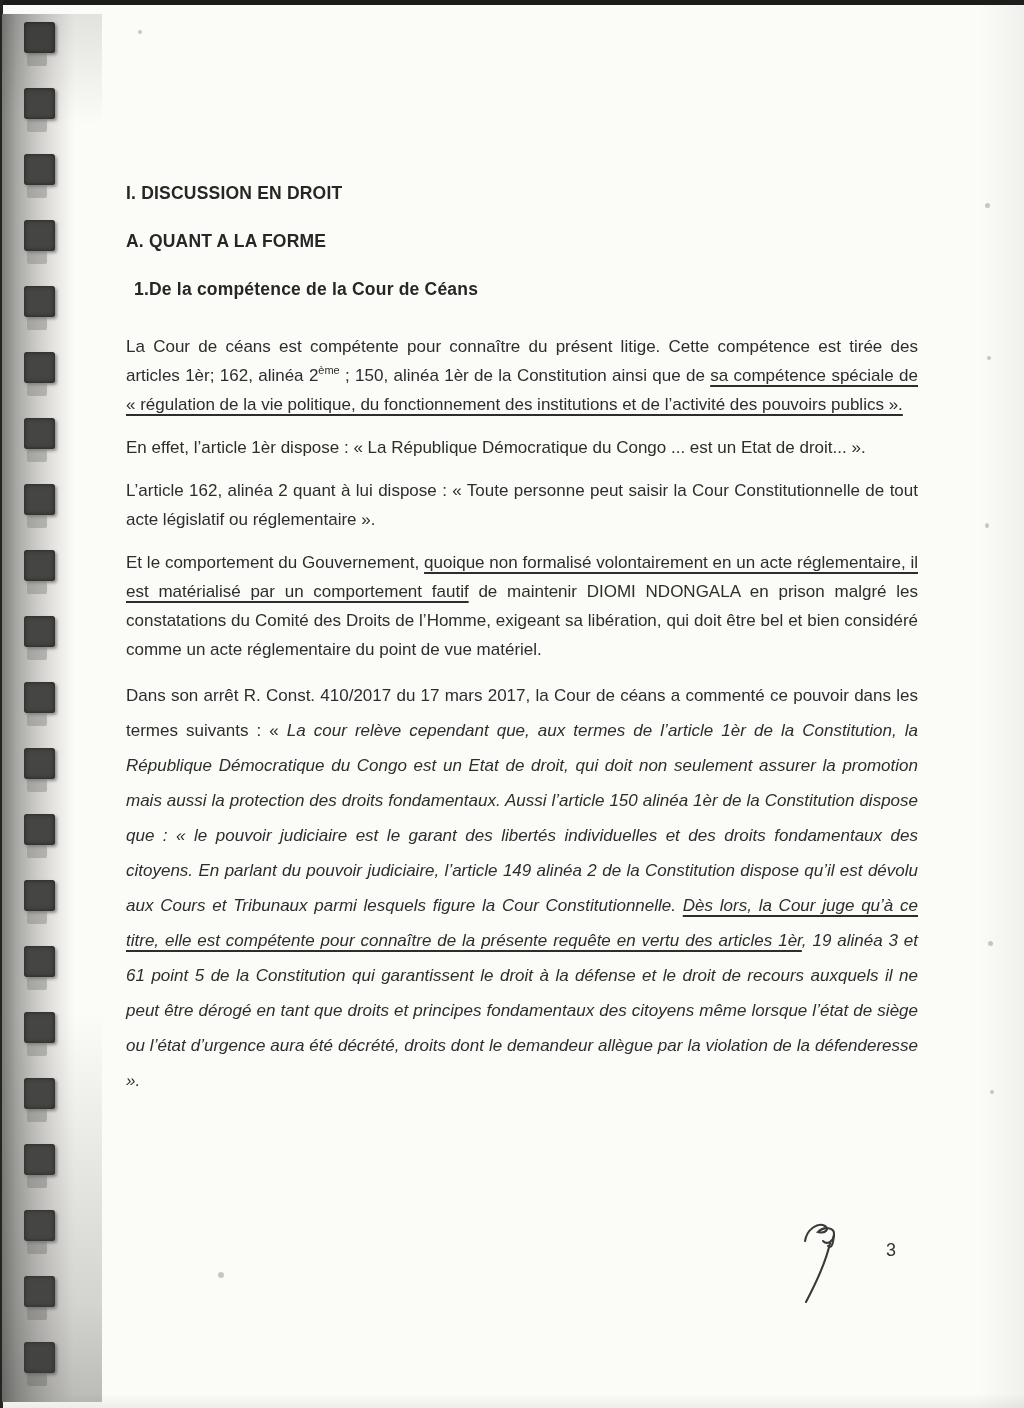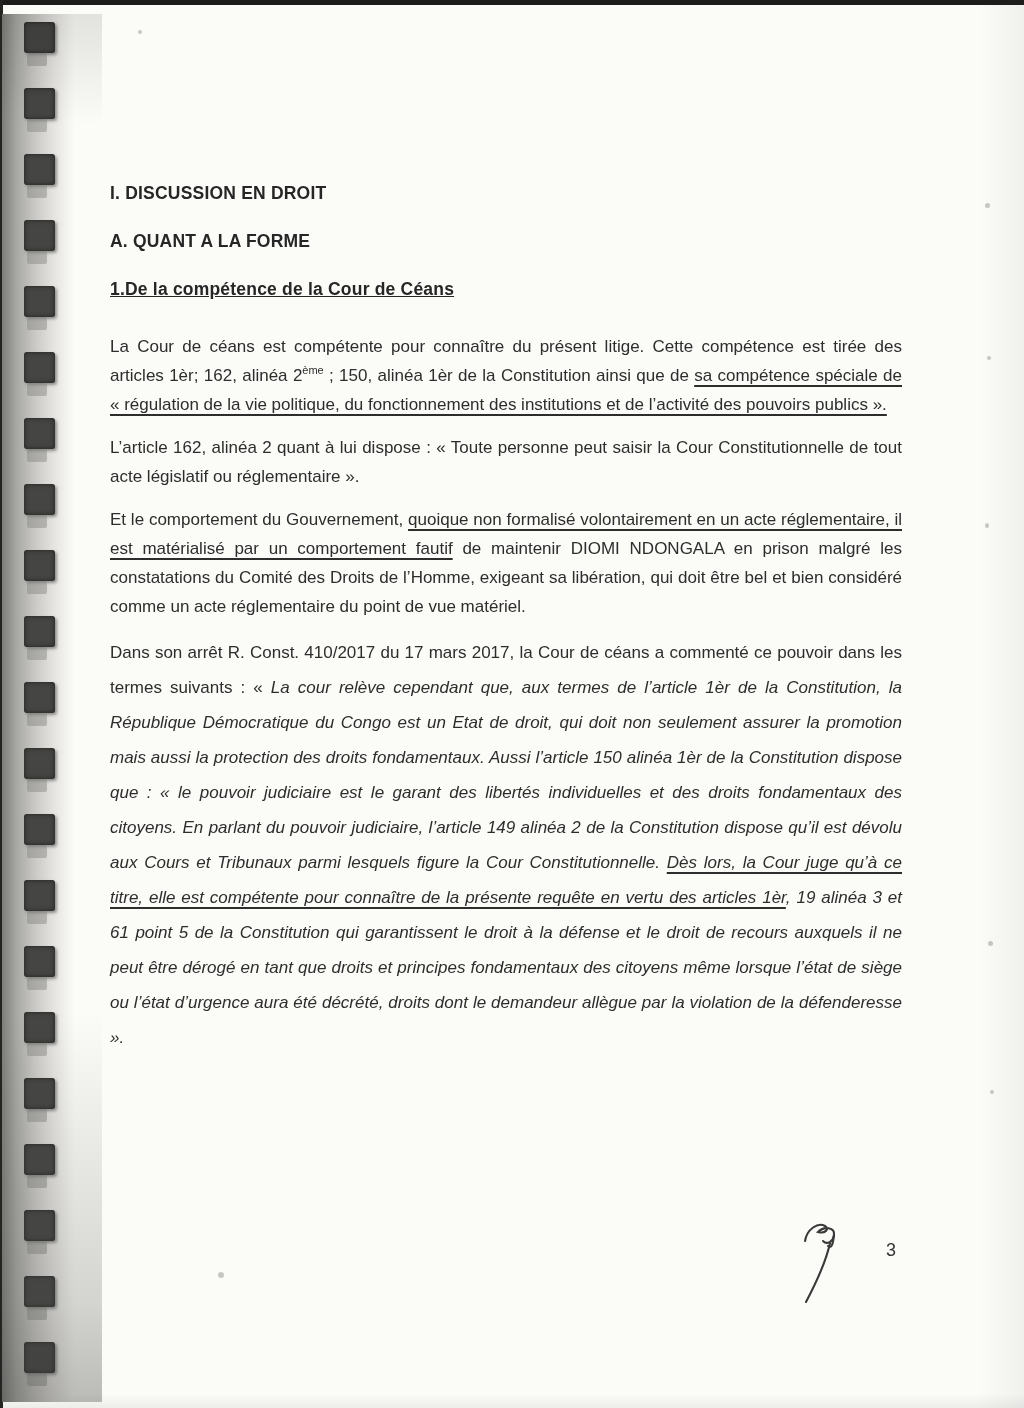--- a/index.html
+++ b/index.html
@@ -26,25 +26,25 @@
     background:linear-gradient(to right,#7d7d7a 0%,#a7a7a4 20%,#c9c8c5 45%,#e3e2df 70%,rgba(251,251,248,0) 100%);}
   .binding-shade{position:absolute;left:0;top:0;width:100px;height:100%;
     background:linear-gradient(to bottom, rgba(0,0,0,0.10) 0%, rgba(0,0,0,0) 8%, rgba(0,0,0,0) 72%, rgba(70,70,68,0.22) 93%, rgba(60,60,58,0.34) 100%);}
   .hole{position:absolute;left:22px;width:31px;height:31px;background:#454543;
     border-radius:3px;
     box-shadow:inset 0 0 5px rgba(0,0,0,0.55), 2px 2px 3px rgba(90,90,88,0.6);}
   .hole::after{content:'';position:absolute;left:3px;top:100%;width:20px;height:13px;
     background:rgba(130,130,127,0.45);border-radius:2px;}
 
   
-  .content{position:absolute;left:110px;top:182px;width:792px;}
+  .content{position:absolute;left:126px;top:182px;width:792px;}
   h1,h2,h3{font-size:17.5px;line-height:22px;font-weight:bold;color:#262626;letter-spacing:0.2px;}
   h1{margin:0 0 26px 0;}
   h2{margin:0 0 26px 0;}
-  h3{margin:0 0 32px 0;text-decoration:underline;}
+  h3{margin:0 0 32px 8px;}
   .body-text p{
     margin:8px 0 14px 0;
     font-size:17px;line-height:29px;
     text-align:justify;
     -moz-text-align-last:left;text-align-last:left;
     color:#2d2d2d;
   }
   .body-text p.tight{line-height:35px;margin-bottom:20px;}
   .u{text-decoration:underline;text-decoration-thickness:1.5px;text-underline-offset:4px;}
   .i{font-style:italic;}
@@ -92,20 +92,21 @@
       </div>
     <div class="binding-shade"></div>
   </div>
 
   <div class="content">
     <h1>I. DISCUSSION EN DROIT</h1>
     <h2>A. QUANT A LA FORME</h2>
     <h3>1.De la compétence de la Cour de Céans</h3>
     <div class="body-text" id="paragraphs">
         <p><span>La Cour de céans est compétente pour connaître du présent litige. Cette compétence est tirée des articles 1èr; 162, alinéa 2</span><span class="sup">ème</span><span> ; 150, alinéa 1èr de la Constitution ainsi que de </span><span class="u">sa compétence spéciale de « régulation de la vie politique, du fonctionnement des institutions et de l’activité des pouvoirs publics ».</span></p>
+        <p><span>En effet, l’article 1èr dispose : « La République Démocratique du Congo ... est un Etat de droit... ».</span></p>
         <p><span>L’article 162, alinéa 2 quant à lui dispose : « Toute personne peut saisir la Cour Constitutionnelle de tout acte législatif ou réglementaire ».</span></p>
         <p><span>Et le comportement du Gouvernement, </span><span class="u">quoique non formalisé volontairement en un acte réglementaire, il est matérialisé par un comportement fautif</span><span> de maintenir DIOMI NDONGALA en prison malgré les constatations du Comité des Droits de l’Homme, exigeant sa libération, qui doit être bel et bien considéré comme un acte réglementaire du point de vue matériel.</span></p>
         <p class="tight"><span>Dans son arrêt R. Const. 410/2017 du 17 mars 2017, la Cour de céans a commenté ce pouvoir dans les termes suivants : « </span><span class="i">La cour relève cependant que, aux termes de l’article 1èr de la Constitution, la République Démocratique du Congo est un Etat de droit, qui doit non seulement assurer la promotion mais aussi la protection des droits fondamentaux. Aussi l’article 150 alinéa 1èr de la Constitution dispose que : « le pouvoir judiciaire est le garant des libertés individuelles et des droits fondamentaux des citoyens. En parlant du pouvoir judiciaire, l’article 149 alinéa 2 de la Constitution dispose qu’il est dévolu aux Cours et Tribunaux parmi lesquels figure la Cour Constitutionnelle. </span><span class="u i">Dès lors, la Cour juge qu’à ce titre, elle est compétente pour connaître de la présente requête en vertu des articles 1èr</span><span class="i">, 19 alinéa 3 et 61 point 5 de la Constitution qui garantissent le droit à la défense et le droit de recours auxquels il ne peut être dérogé en tant que droits et principes fondamentaux des citoyens même lorsque l’état de siège ou l’état d’urgence aura été décrété, droits dont le demandeur allègue par la violation de la défenderesse ».</span></p>
       </div>
   </div>
 
   <svg class="signature" viewBox="0 0 48 85" fill="none" stroke="#3a3a3a" stroke-width="2.1" stroke-linecap="round">
     <path d="M6,21 C8,9 19,2 26,6 C31,9 26,14 19,12 C25,6 36,7 35,15 C34,22 28,25 24,21"></path>
     <path d="M35,15 C34,23 33,29 29,26"></path>
     <path d="M31,23 C27,42 17,63 7,82"></path>

